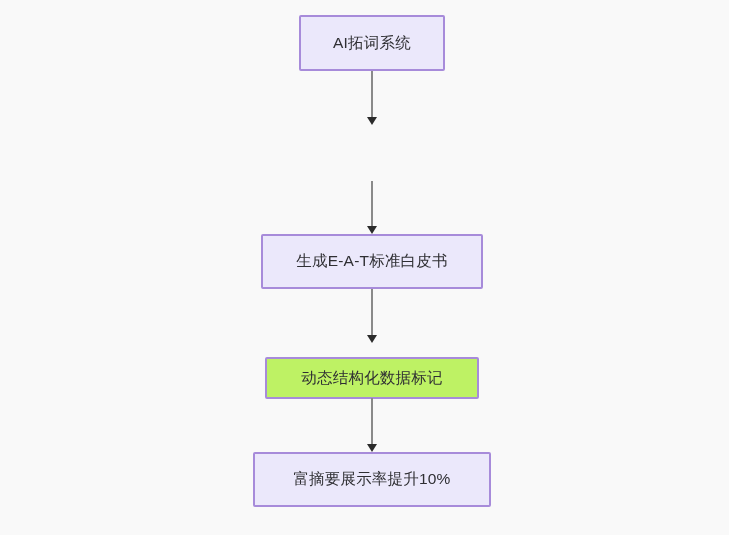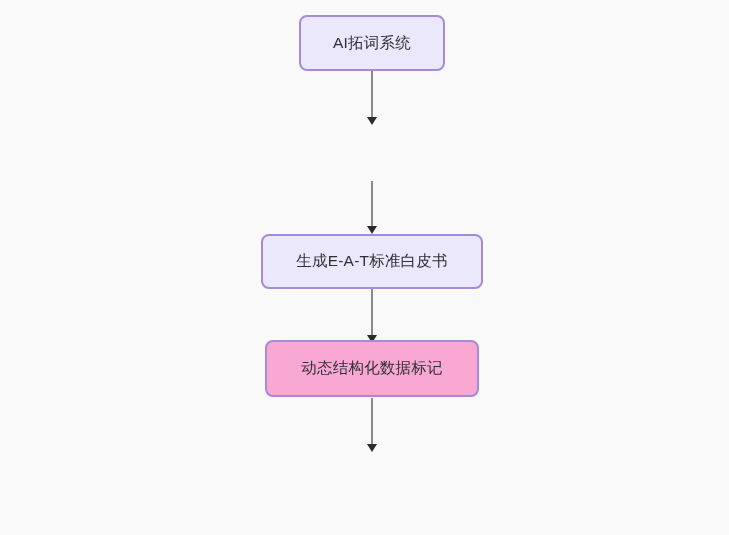--- a/index.html
+++ b/index.html
@@ -17,21 +17,21 @@
     position: relative;
     width: 729px;
     height: 535px;
     background: #f9f9f9;
   }
   .node {
     position: absolute;
     box-sizing: border-box;
     background: #ebe8fb;
     border: 2px solid #a78bda;
-    border-radius: 8px;
+    border-radius: 2px;
     display: flex;
     align-items: center;
     justify-content: center;
     text-align: center;
   }
   .node-label {
     font-size: 15.5px;
     color: #2f2f33;
     line-height: 1.2;
     letter-spacing: 0.2px;
@@ -80,23 +80,26 @@
 
   <div class="node" style="left: 261px; top: 234px; width: 222px; height: 55px; background: rgb(235, 232, 251); border-color: rgb(167, 139, 218);">
     <span class="node-label" style="color: rgb(47, 47, 51);">生成E-A-T标准白皮书</span>
   </div>
 
   <div class="edge" style="left: 371px; top: 289px; height: 54px;">
     <div class="edge-line" style="height: 46px; background: rgb(138, 138, 138);"></div>
     <div class="edge-head" style="top: 46px; border-top-color: rgb(43, 43, 43);"></div>
   </div>
 
-  <div class="node" style="left: 265px; top: 340px; width: 214px; height: 57px; background: #f9a8d4; border-color: rgb(167, 139, 218);">
+  <div class="node" style="left: 265px; top: 357px; width: 214px; height: 42px; background: #bef264; border-color: rgb(167, 139, 218);">
     <span class="node-label" style="color: rgb(47, 47, 51);">动态结构化数据标记</span>
   </div>
 
   <div class="edge" style="left: 371px; top: 398px; height: 54px;">
     <div class="edge-line" style="height: 46px; background: rgb(138, 138, 138);"></div>
     <div class="edge-head" style="top: 46px; border-top-color: rgb(43, 43, 43);"></div>
   </div>
 
+  <div class="node" style="left: 253px; top: 452px; width: 238px; height: 55px; background: rgb(235, 232, 251); border-color: rgb(167, 139, 218);">
+    <span class="node-label" style="color: rgb(47, 47, 51);">富摘要展示率提升10%</span>
+  </div>
 
 </div>
 
 </body></html>

